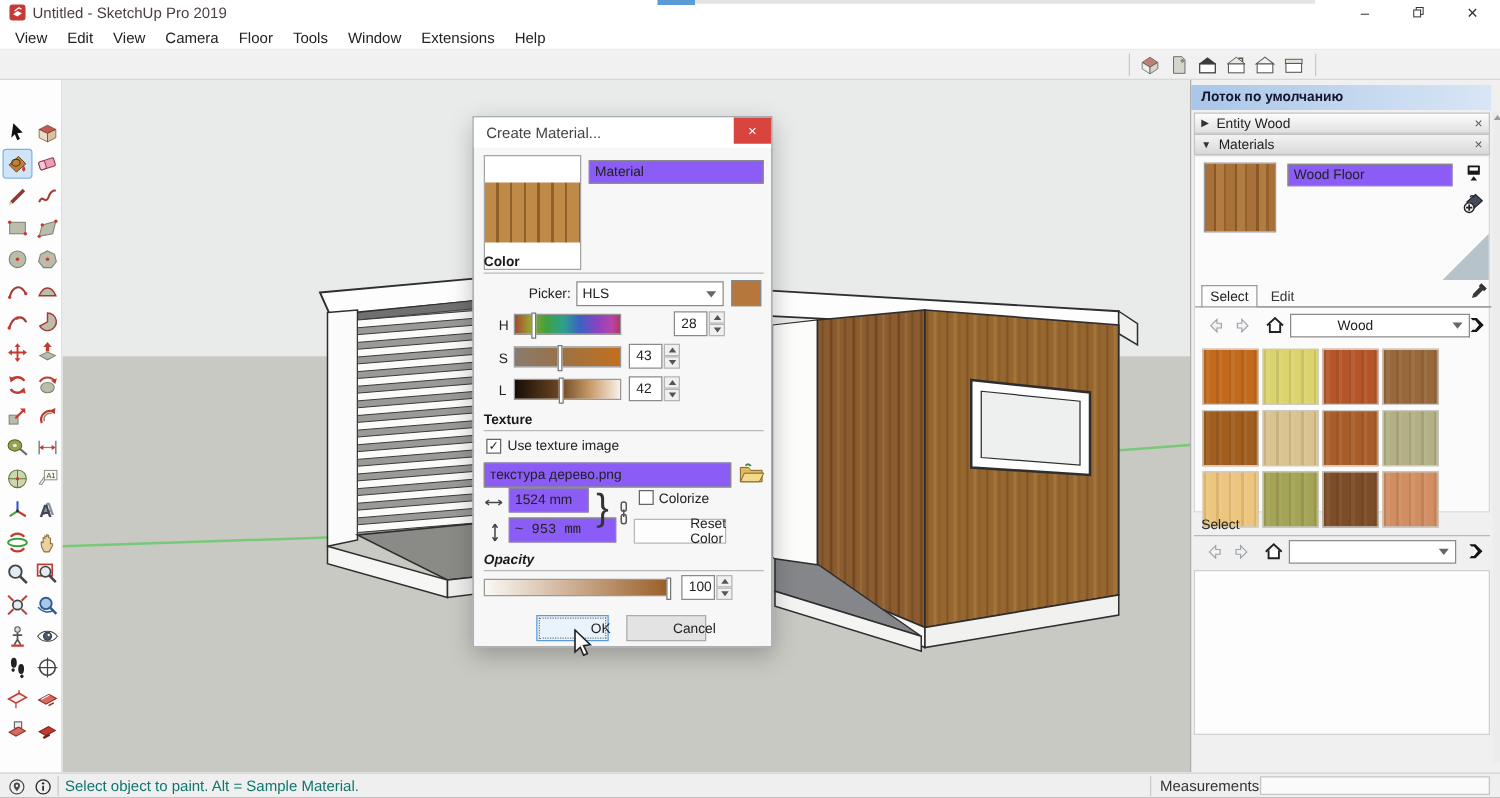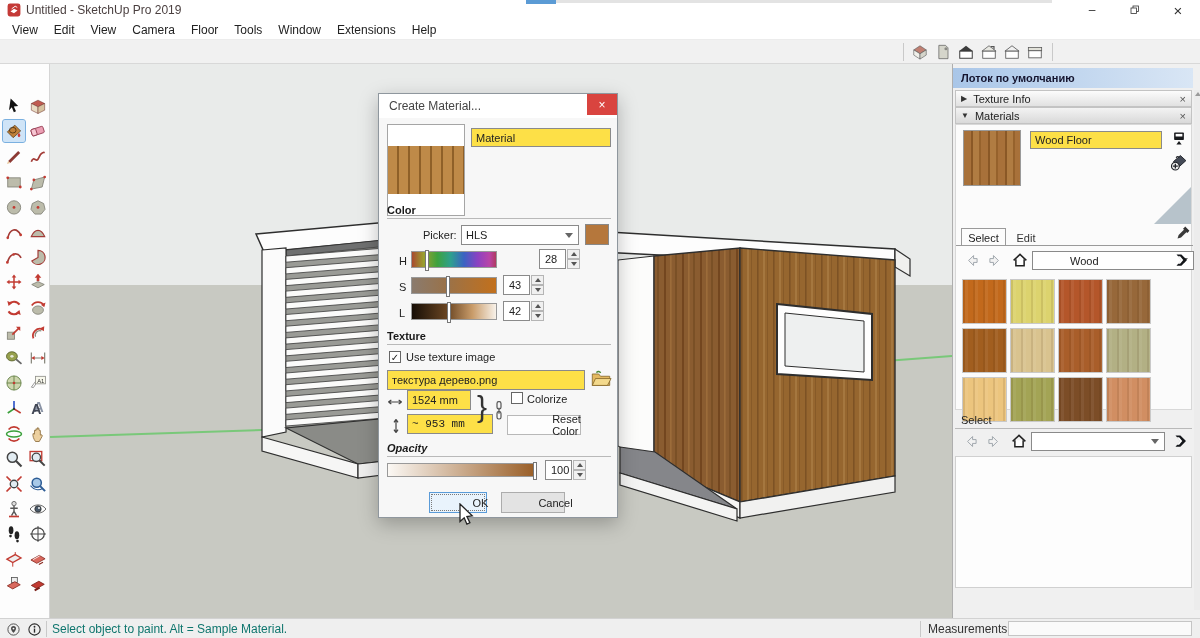--- a/index.html
+++ b/index.html
@@ -29,21 +29,21 @@
   
   #viewport { left:50px; top:64px; width:902px; height:554px; }
   
   #dialog { left:378px; top:93px; width:240px; height:425px; background:#f7f7f7;
             border:1px solid #8f979e; box-shadow:0 6px 18px rgba(0,0,0,.25); z-index:10; font-size:11px; }
   #dlg-titlebar { left:0; top:0; width:238px; height:24px; background:#fff; }
   #dlg-title { left:10px; top:5px; font-size:12px; color:#444; }
   #dlg-close { right:0; top:0; width:30px; height:21px; background:#d9443f; color:#fff; display:flex; align-items:center; justify-content:center; font-size:12px; }
   .section-label { font-weight:bold; font-size:11px; color:#1a1a1a; }
   .hrline { height:1px; background:#b9b9b9; }
-  .txtin { position:absolute; border:1px solid #8a8a8a; background:#fde047; font-size:11px; font-family:inherit; padding:0 4px; color:#222; }
+  .txtin { position:absolute; border:1px solid #8a8a8a; background:#8b5cf6; font-size:11px; font-family:inherit; padding:0 4px; color:#222; }
   .ddl { position:absolute; border:1px solid #8a8a8a; background:#fff; display:flex; align-items:center; padding-left:4px; font-size:11px; color:#222; }
   .ddl .caret { margin-left:auto; margin-right:5px; width:0; height:0; border-left:4px solid transparent; border-right:4px solid transparent; border-top:5px solid #666; }
   .spin { position:absolute; display:flex; }
   .spin .val { width:27px; height:20px; border:1px solid #8a8a8a; background:#fff; display:flex; align-items:center; padding-left:5px; }
   .spin .btns { width:13px; height:20px; display:flex; flex-direction:column; margin-left:1px; }
   .spin .sb { flex:1; background:#f0f0f0; border:1px solid #b5b5b5; display:flex; align-items:center; justify-content:center; }
   .tri-up { width:0; height:0; border-left:3px solid transparent; border-right:3px solid transparent; border-bottom:4px solid #555; }
   .tri-dn { width:0; height:0; border-left:3px solid transparent; border-right:3px solid transparent; border-top:4px solid #555; }
   .slider-bar { position:absolute; border:1px solid #999; }
   .slider-handle { position:absolute; width:4px; background:#fff; border:1px solid #777; }
@@ -616,21 +616,21 @@
       </svg>
     </span>
 
   <div class="abs" id="tray">
     <div class="abs" id="tray-header">Лоток по умолчанию</div>
     <div class="abs" id="tray-scroll">
         <span style="display:block;margin:2px auto 0;width:0;height:0;border-left:3px solid transparent;border-right:3px solid transparent;border-bottom:4px solid #9a9a9a;"></span>
       </div>
     <div class="tray-bar" style="top:26px;">
       <span class="arr">▶</span>
-      <span>Texture Info</span>
+      <span>Entity Wood</span>
       <span class="x">×</span>
     </div>
     <div class="tray-bar" style="top:43px;background:linear-gradient(#f3f3f3,#d9d9d9);">
       <span class="arr">▼</span>
       <span>Materials</span>
       <span class="x">×</span>
     </div>
     <div class="abs" id="mat-body">
       <div class="abs wood-thumb" style="left:7px;top:5px;width:58px;height:56px;border:1px solid #9a9a9a;"></div>
       <input class="txtin" style="left: 74px; top: 6px; width: 132px; height: 18px;" value="Wood Floor">
@@ -671,21 +671,21 @@
           <svg width="17" height="17" viewBox="0 0 24 24">
             <path d="M10.5 5l7 7-7 7v-4.3h-5V9.3h5z" fill="#f2f2f2" stroke="#9aa1a8" stroke-width="1.3"></path>
           </svg>
         </span>
       <span class="abs" style="left:55px;top:126px;width:18px;height:18px;">
           <svg width="18" height="18" viewBox="0 0 24 24">
             <path d="M3.5 12.5L12 4.5l8.5 8" fill="none" stroke="#222" stroke-width="2"></path>
             <path d="M6.5 11v8.5h11V11" fill="#fff" stroke="#222" stroke-width="2"></path>
           </svg>
         </span>
-      <div class="ddl" style="left:76px;top:126px;width:162px;height:19px;padding-left:37px;">
+      <div class="ddl" style="left:76px;top:126px;width:144px;height:19px;padding-left:37px;">
         <span>Wood</span>
           <span class="caret"></span>
       </div>
       <span class="abs" style="left:216px;top:126px;width:18px;height:18px;">
           <svg width="18" height="18" viewBox="0 0 24 24">
             <path d="M6 4.5h6.5L20 12l-7.5 7.5H6L12.5 12z" fill="#14161a"></path>
             <path d="M7.8 7h3L15 12l-4.2 5h-3L12 12z" fill="#fff"></path>
           </svg>
         </span>
       <div id="swatch-grid">

